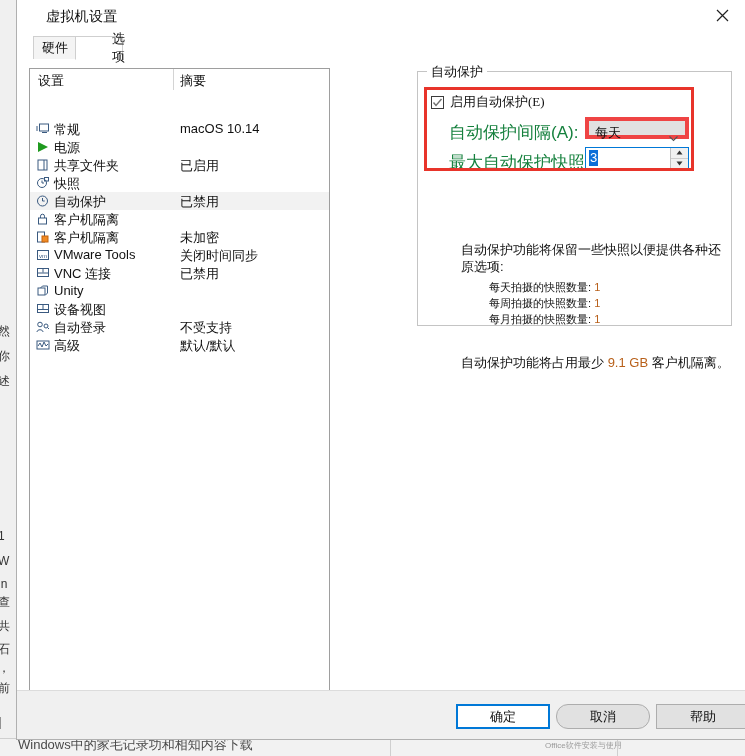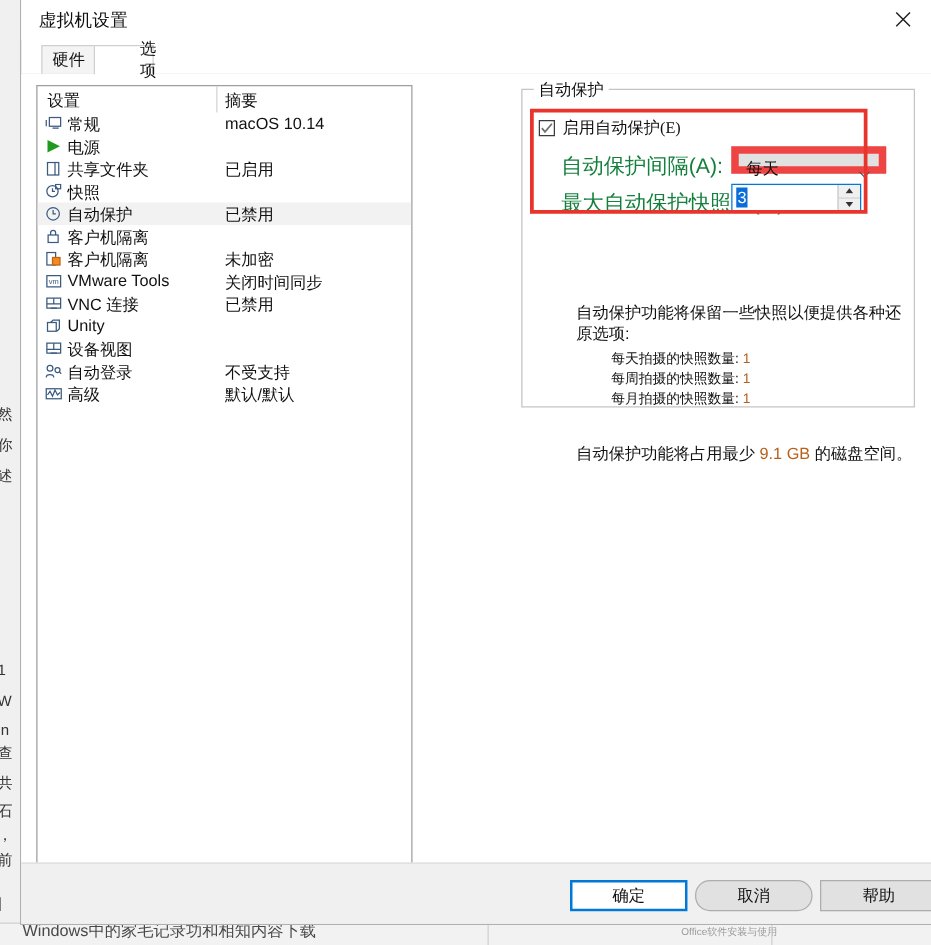--- a/index.html
+++ b/index.html
@@ -59,21 +59,21 @@
   #dialog {
     position: absolute;
     left: 16px; top: 0;
     width: 729px; height: 740px;
     background: #ffffff;
     border: 1px solid #b0b0b0;
     border-top: none; border-right: none;
     box-sizing: border-box;
   }
   .titlebar {
-    position: absolute; left: 0; top: 0; right: 0; height: 32px;
+    position: absolute; left: 15px; top: 0; right: 0; height: 32px;
     background: #ffffff;
   }
   .title-text {
     position: absolute; left: 14px; top: 8px;
     font-size: 14px; color: #0f0f0f;
     letter-spacing: .3px;
   }
   .close-btn {
     position: absolute; right: 0; top: 0; width: 45px; height: 30px;
     display: flex; align-items: center; justify-content: center;
@@ -131,21 +131,21 @@
   }
   .list-header .h-settings { position: absolute; left: 8px; top: 3px; }
   .list-header .h-summary  { position: absolute; left: 150px; top: 3px; }
   .list-header .h-div {
     position: absolute; left: 143px; top: 0px; width: 1px; height: 21px;
     background: #d4d4d4;
   }
   .list-rows { position: absolute; left: 0; top: 21px; right: 0; bottom: 0; }
   .row {
     position: absolute; left: 0; right: 0; height: 18px;
-    font-size: 13px; color: #111;
+    font-size: 13px; color: #111; margin-top: 30px;
   }
   .row.selected { background: #f2f2f2; }
   .row .r-icon {
     position: absolute; left: 5px; top: 1px;
     width: 16px; height: 16px;
     display: flex; align-items: center; justify-content: center;
   }
   .row .r-label {
     position: absolute; left: 24px; top: 1px;
     white-space: nowrap;
@@ -188,23 +188,23 @@
   }
   .chk-box svg { position: absolute; left: 0; top: 0; }
   .chk-label { font-size: 13px; color: #111; font-family: Liberation Serif, serif; }
 
   .field-row { position: absolute; font-size: 17px; color: #15803d; }
   #lbl-interval { left: 432px; top: 62px; }
   #lbl-maxsnap  { left: 432px; top: 92px; }
 
   .combo {
     position: absolute; left: 568px; top: 58px;
-    width: 124px; height: 22px;
+    width: 104px; height: 22px;
     background: #e1e1e1;
-    border: 6px solid #ef4444;
+    border: 4px solid #ef4444;
     box-sizing: border-box;
     cursor: pointer;
   }
   .combo-text {
     position: absolute; left: 6px; top: 3px;
     font-size: 13px; color: #111;
   }
   .combo-arrow {
     position: absolute; right: 7px; top: 7px;
   }
@@ -546,21 +546,21 @@
       </div>
       <div>
         <span>每月拍摄的快照数量:</span>
         <span class="num">1</span>
       </div>
     </div>
 
     <div class="disk-text">
       <span>自动保护功能将占用最少</span>
       <span class="size">9.1 GB</span>
-      <span>的磁盘空间。</span>
+      <span>客户机隔离。</span>
     </div>
 
   </div>
 
   <div class="footer">
     <div class="btn primary" id="btn-ok">
       <span>确定</span>
     </div>
     <div class="btn" id="btn-cancel">
       <span>取消</span>

